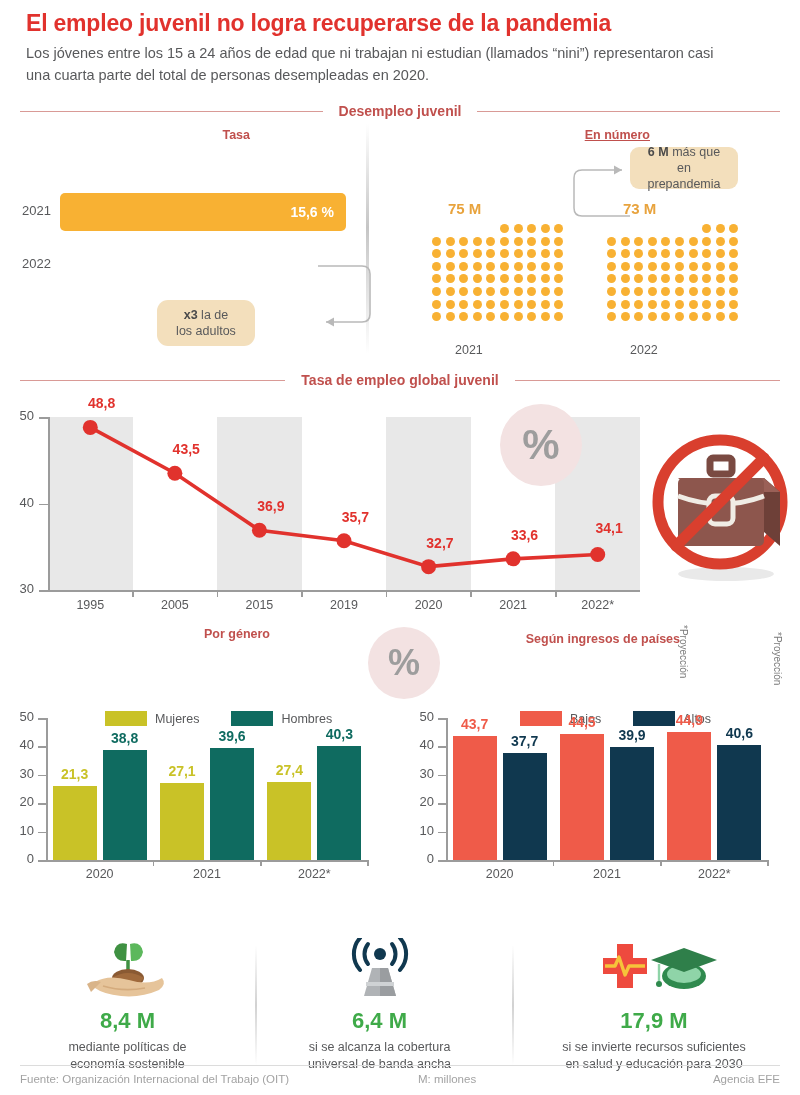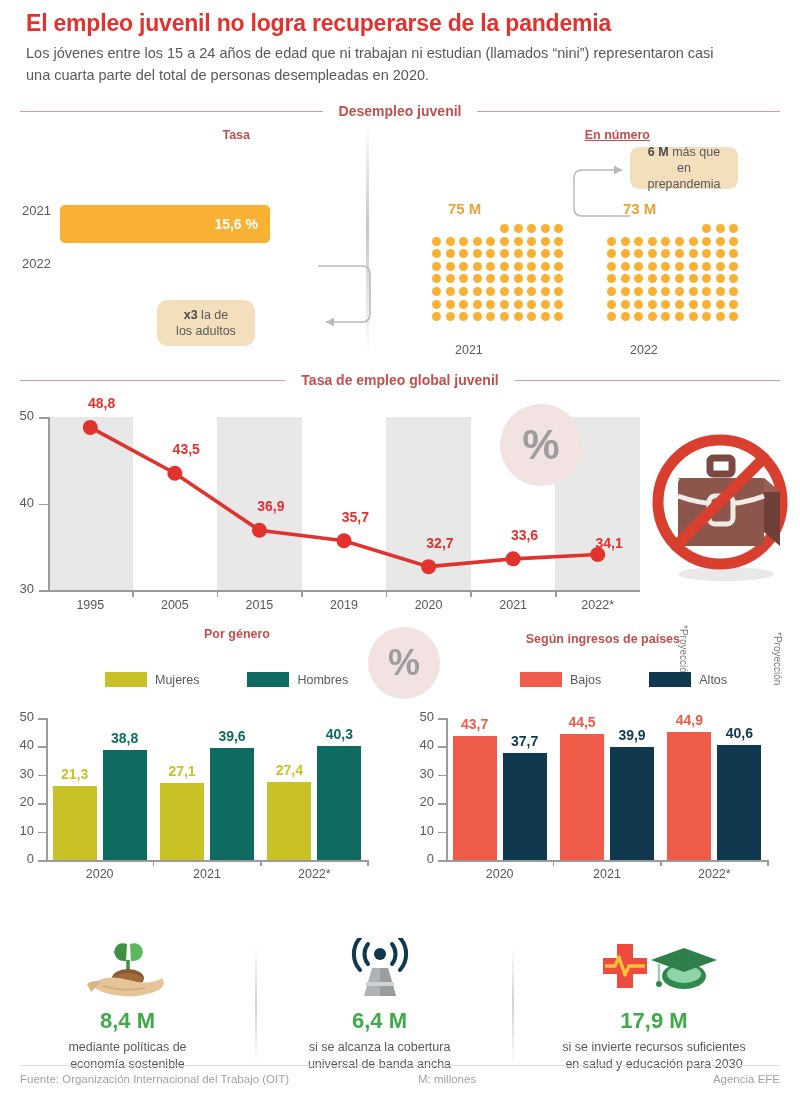--- a/index.html
+++ b/index.html
@@ -78,21 +78,21 @@
 
   .proj { position:absolute; font-size:10px; color:#7a7a7a; writing-mode:vertical-rl; }
 
   
   .bc { position:absolute; }
   .bar { position:absolute; }
   .bar-lab { position:absolute; font-size:14px; font-weight:bold; text-align:center; width:46px; }
   .lg-item { display:flex; align-items:center; gap:8px; }
   .lg-swatch { width:42px; height:15px; }
   .lg-text { font-size:12.5px; color:#58595b; }
-  .legend { position:absolute; display:flex; gap:48px; }
+  .legend { position:absolute; display:flex; gap:32px;margin-top:39px; }
 
   
   .sol { position:absolute; text-align:center; }
   .sol-num { font-size:22px; font-weight:bold; color:#3faa49; margin-top:4px; }
   .sol-txt { font-size:12.5px; line-height:17px; color:#58595b; margin-top:5px; }
 
   
   .foot { position:absolute; font-size:11.5px; color:#a3a3a3; }
   .foot-rule { position:absolute; left:20px; width:760px; height:1px; background:#dcdcdc; }
 </style>
@@ -108,21 +108,21 @@
     <div class="rule"></div>
     <div class="stitle">Desempleo juvenil</div>
     <div class="rule"></div>
   </div>
 
   <div class="vdiv" style="left:366px; top:124px; height:230px;"></div>
 
   <div class="panel-title" style="left:120px; top:128px; width:130px;">Tasa</div>
 
   <div class="hbar-year" style="left:22px; top:203px;">2021</div>
-  <div class="hbar" style="left:60px; top:193px; width:210px; height:38px;margin-top:12px;">
+  <div class="hbar" style="left:60px; top:193px; width:286px; height:38px;">
     <div class="hbar-val">15,6 %</div>
   </div>
 
   <div class="hbar-year" style="left:22px; top:256px;">2022</div>
 
   <svg style="position:absolute; left:310px; top:262px; width:90px; height:70px; overflow:visible;">
     <path d="M8,4 L52,4 Q60,4 60,12 L60,52 Q60,60 52,60 L16,60" fill="none" stroke="#b9b9b9" stroke-width="1.6"></path>
     <path d="M16,60 L24,55.5 L24,64.5 Z" fill="#b9b9b9"></path>
   </svg>
 
@@ -371,21 +371,21 @@
         <circle cx="428.57142857142856" cy="171.64499999999998" r="7.5" fill="#e1322d"></circle>
         <circle cx="513.1428571428571" cy="163.85999999999999" r="7.5" fill="#e1322d"></circle>
         <circle cx="597.7142857142857" cy="159.535" r="7.5" fill="#e1322d"></circle>
       </svg>
       <div class="pt-label" style="left: 65.2857px; top: 0.38px;">48,8</div>
       <div class="pt-label" style="left: 149.857px; top: 46.225px;">43,5</div>
       <div class="pt-label" style="left: 234.429px; top: 103.315px;">36,9</div>
       <div class="pt-label" style="left: 319px; top: 113.695px;">35,7</div>
       <div class="pt-label" style="left: 403.571px; top: 139.645px;">32,7</div>
       <div class="pt-label" style="left: 488.143px; top: 131.86px;">33,6</div>
-      <div class="pt-label" style="left: 572.714px; top: 140px;">34,1</div>
+      <div class="pt-label" style="left: 572.714px; top: 125px;">34,1</div>
       <div class="xlab" style="left: 60.2857px; top: 203px;">1995</div>
       <div class="xlab" style="left: 144.857px; top: 203px;">2005</div>
       <div class="xlab" style="left: 229.429px; top: 203px;">2015</div>
       <div class="xlab" style="left: 314px; top: 203px;">2019</div>
       <div class="xlab" style="left: 398.571px; top: 203px;">2020</div>
       <div class="xlab" style="left: 483.143px; top: 203px;">2021</div>
       <div class="xlab" style="left: 567.714px; top: 203px;">2022*</div>
     </div>
 
   <div class="pct-badge" style="left:500px; top:404px; width:82px; height:82px; font-size:42px;">

